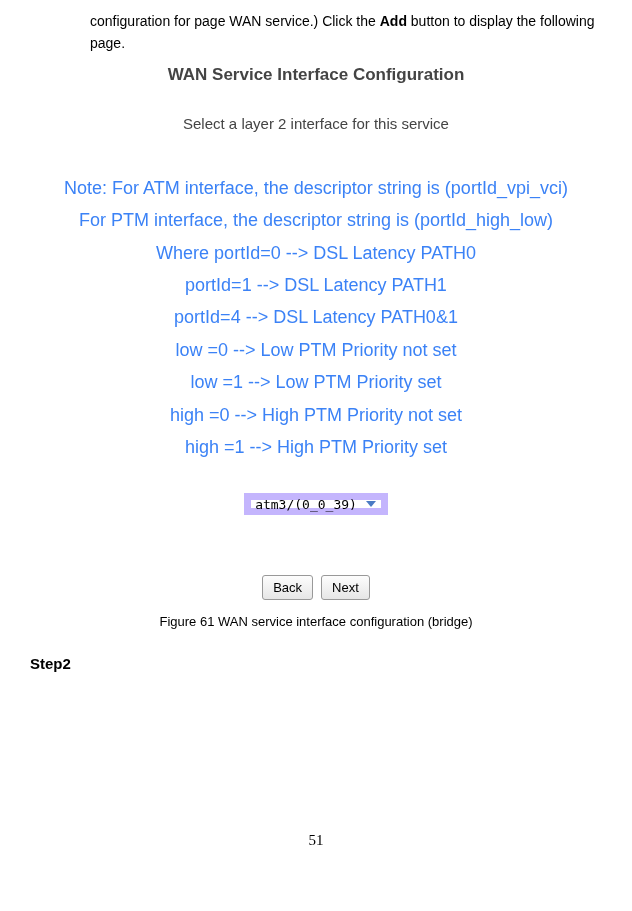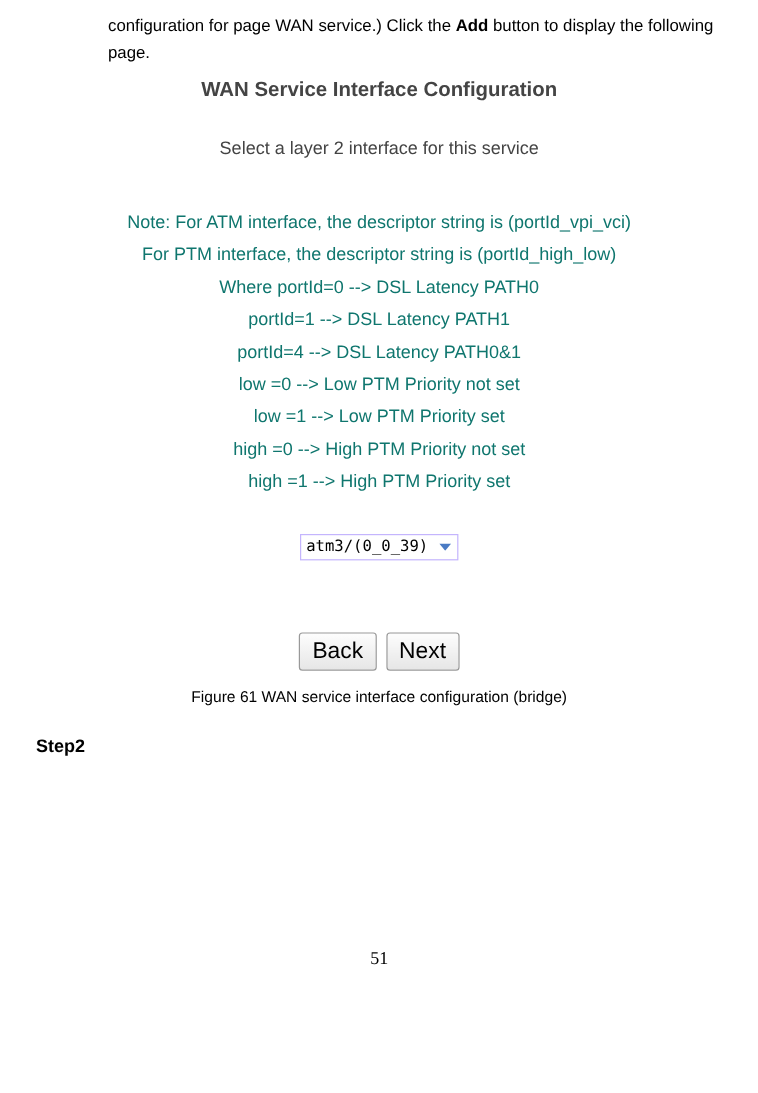--- a/index.html
+++ b/index.html
@@ -29,34 +29,34 @@
       margin-bottom: 30px;
     }
     .panel-subtitle {
       font-family: Verdana, sans-serif;
       font-size: 15px;
       color: #444;
       margin-bottom: 40px;
     }
     .note-lines {
       font-family: Verdana, sans-serif;
-      font-size: 15px;
-      color: #0f766e;
+      font-size: 18px;
+      color: #3b82f6;
       line-height: 1.8;
     }
     .dropdown-row {
       margin-top: 30px;
       margin-bottom: 60px;
       display: flex;
       justify-content: center;
     }
     .dropdown {
       display: inline-flex;
       align-items: center;
-      border: 1px solid #c4b5fd;
+      border: 7px solid #c4b5fd;
       background: #fff;
       height: 22px;
       padding: 0 2px 0 4px;
       font-family: monospace;
       font-size: 13px;
     }
     .dropdown-value {
       padding-right: 6px;
     }
     .dropdown-arrow {
@@ -75,21 +75,21 @@
       display: flex;
       justify-content: center;
       gap: 8px;
       margin-bottom: 14px;
     }
     .ui-button {
       border: 1px solid #999;
       border-radius: 3px;
       background: linear-gradient(#fdfdfd, #e6e6e6);
       padding: 4px 10px;
-      font-size: 19px;
+      font-size: 13px;
       font-family: Arial, sans-serif;
       cursor: pointer;
     }
     .figure-caption {
       text-align: center;
       font-size: 13px;
       margin-top: 6px;
       margin-bottom: 26px;
     }
     .step-row {

